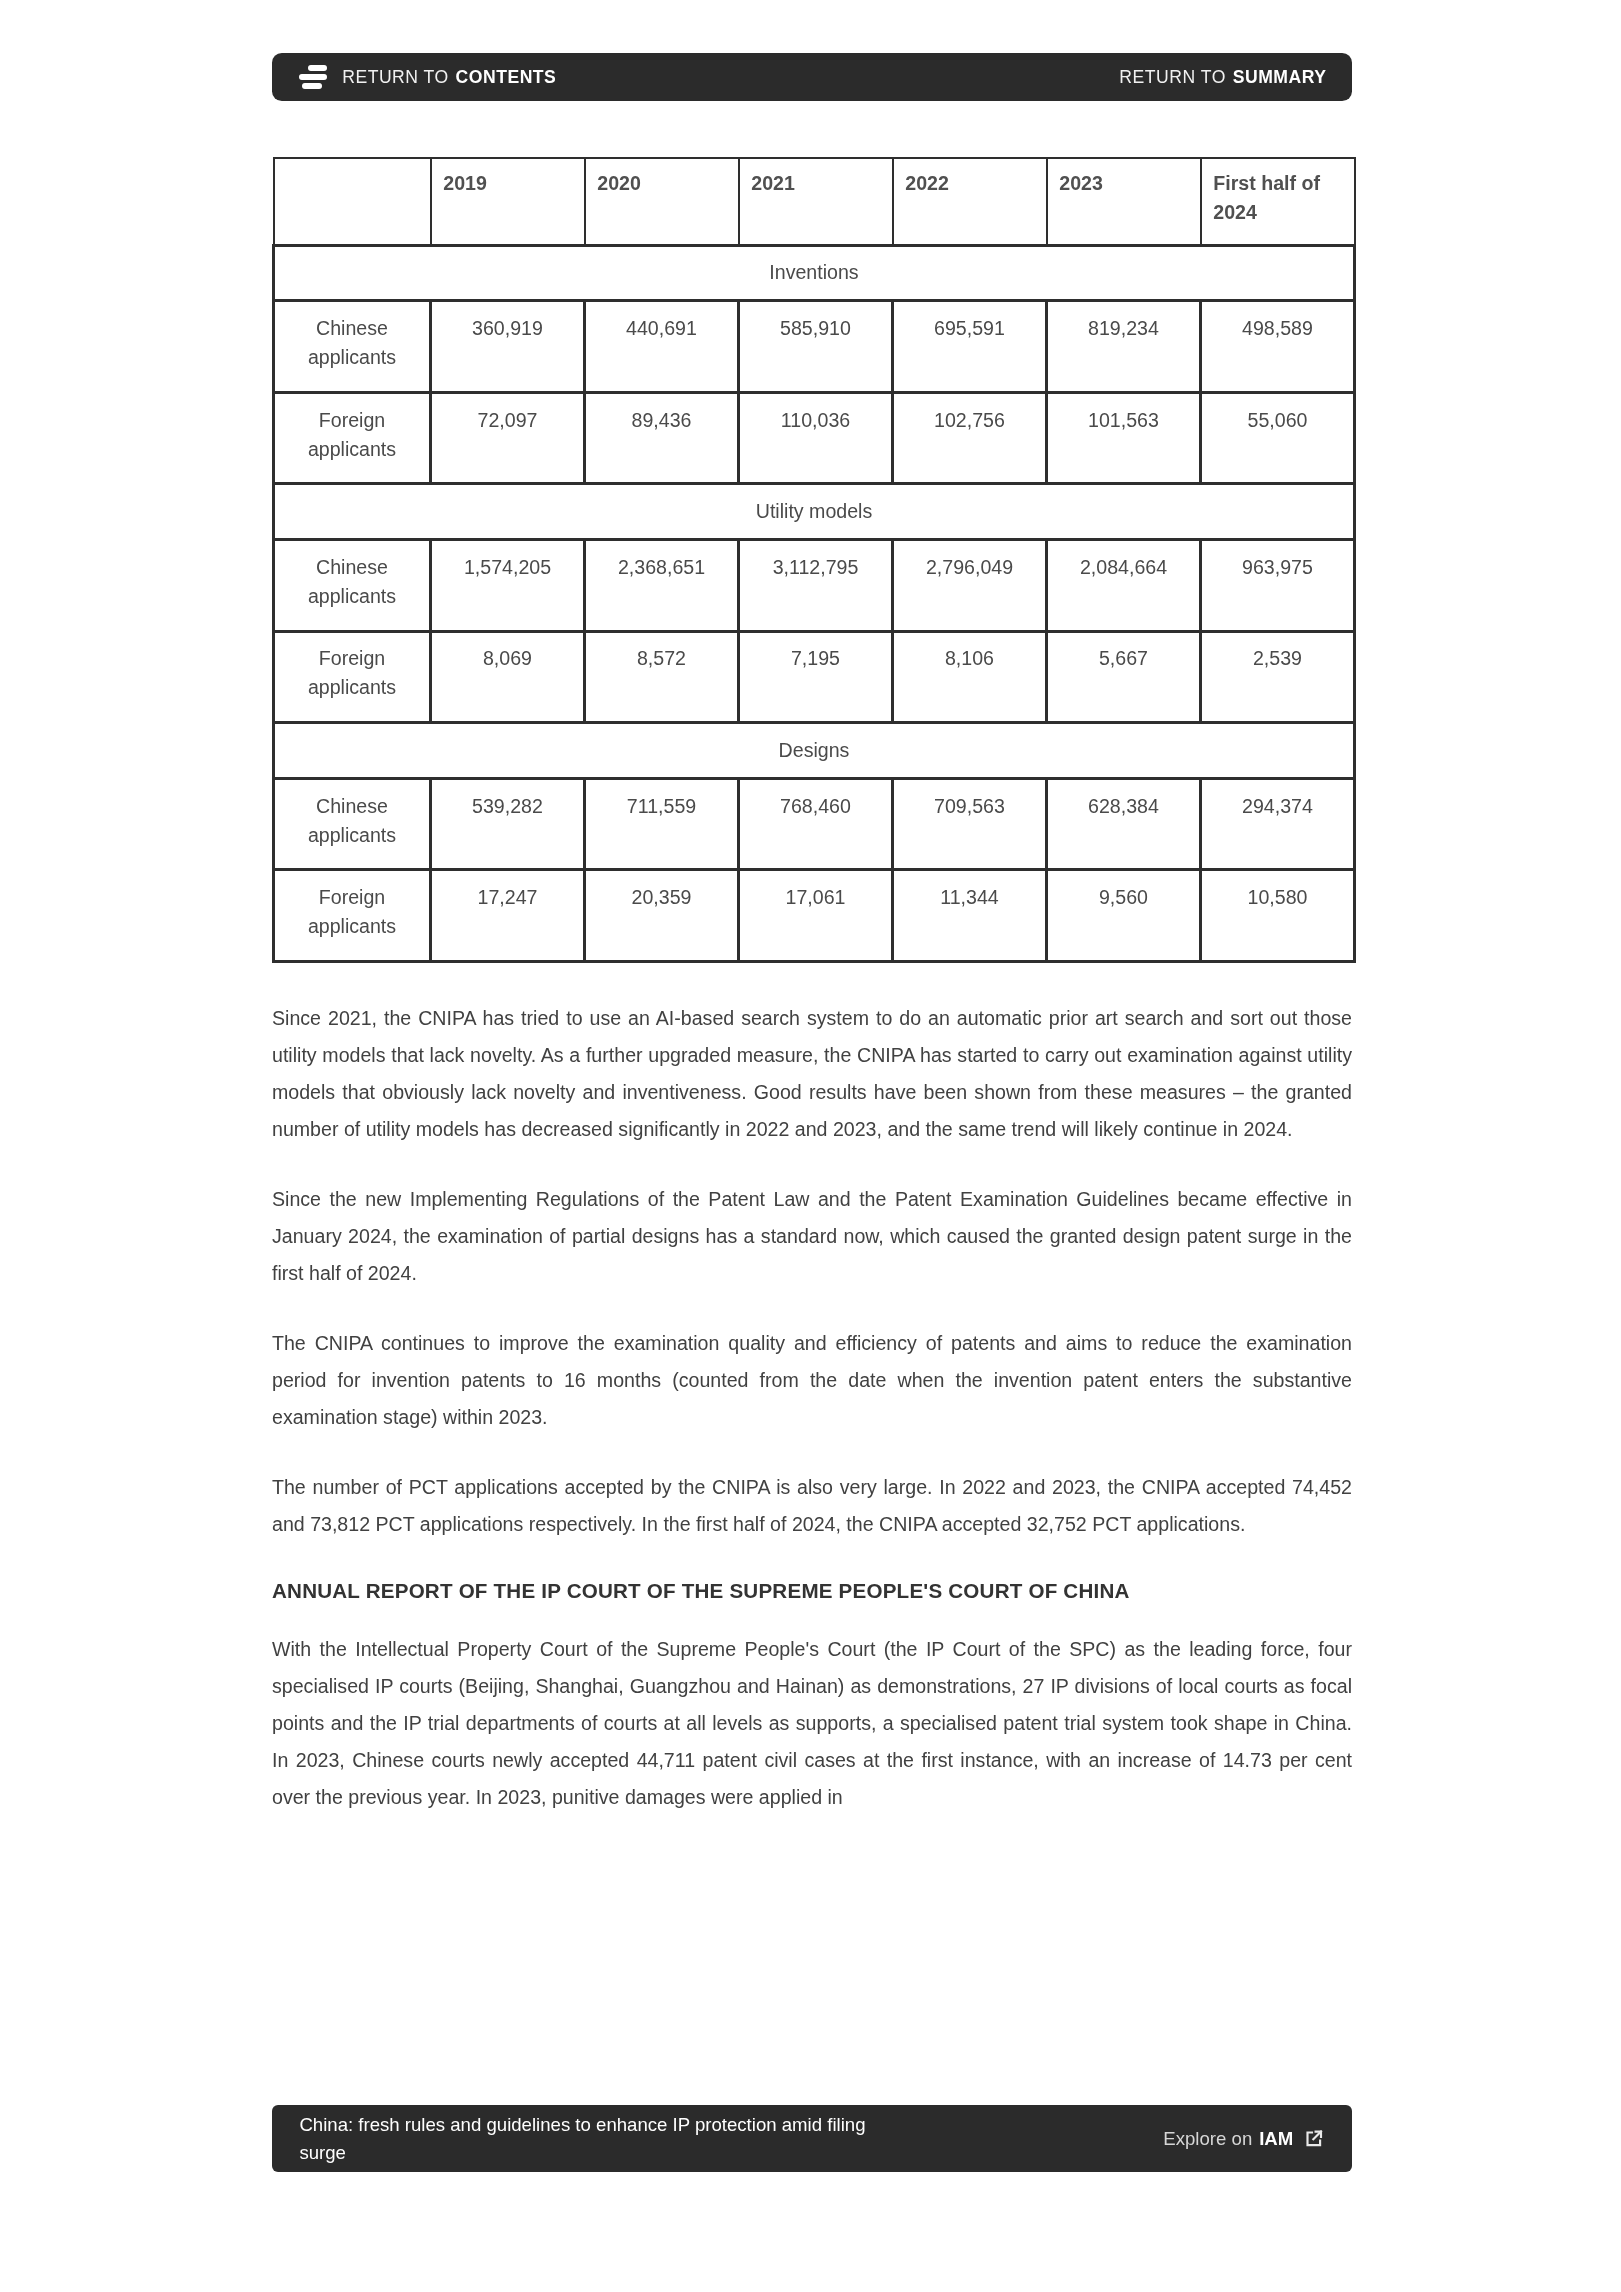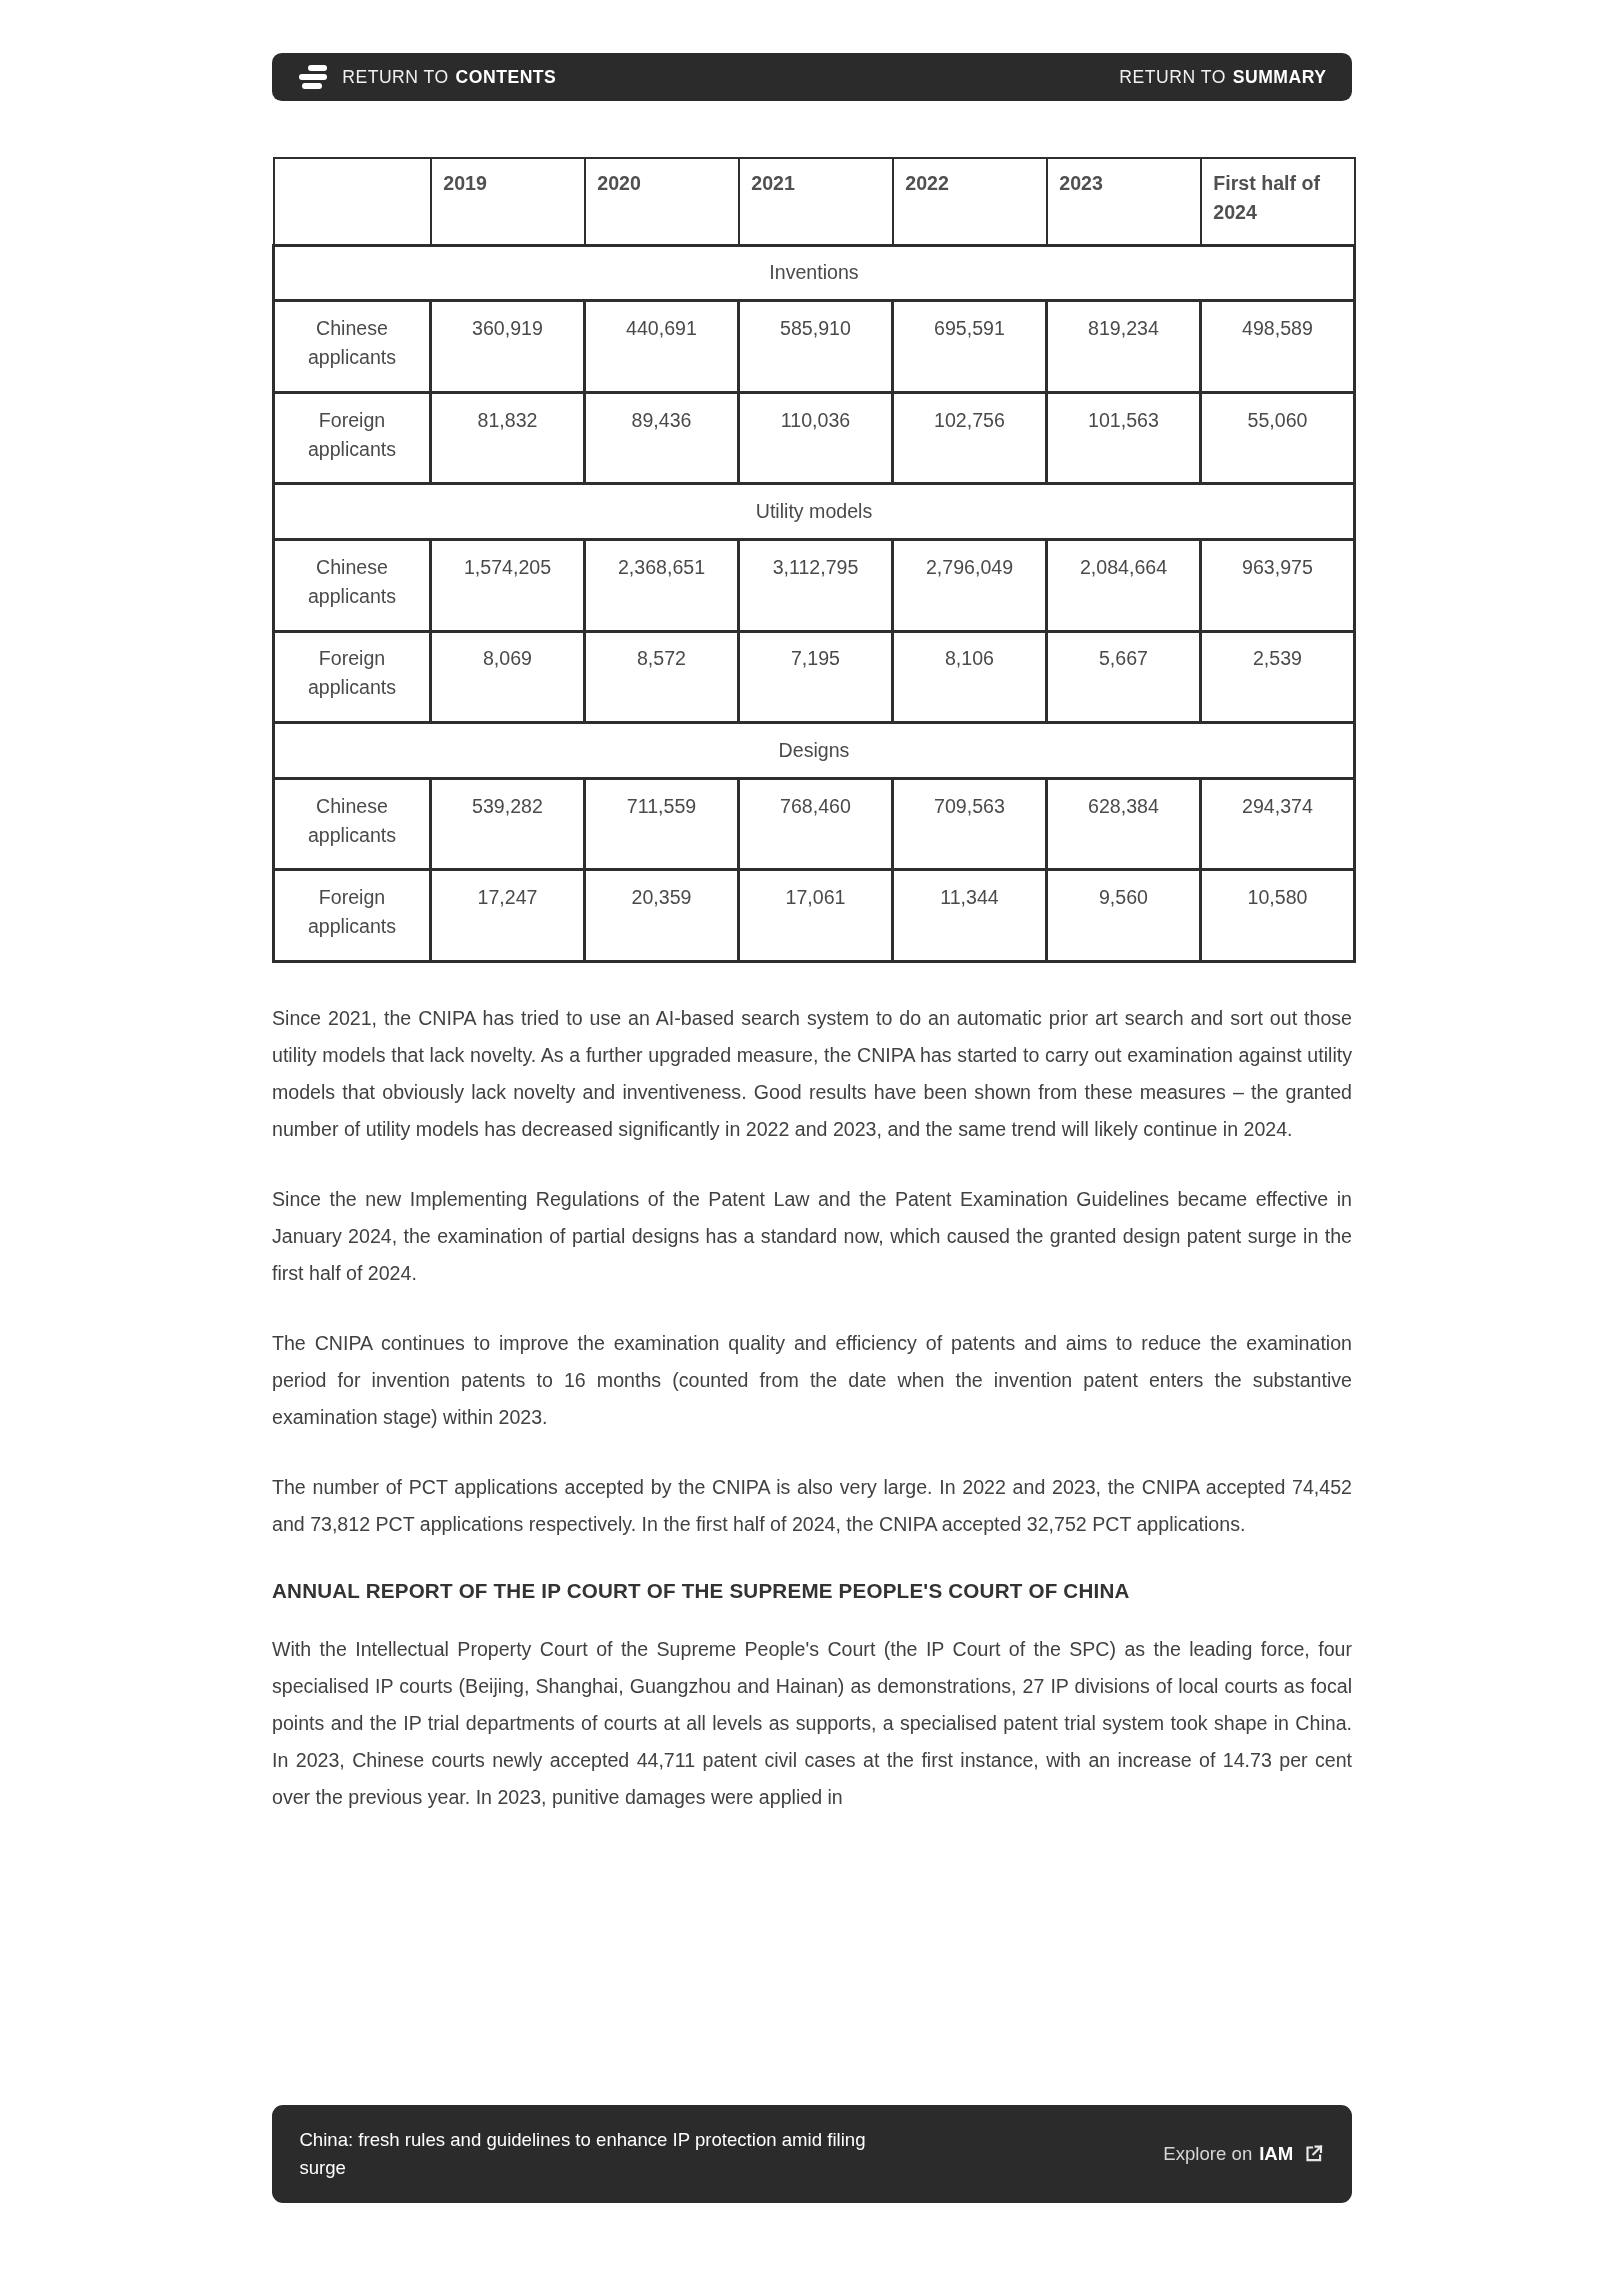--- a/index.html
+++ b/index.html
@@ -47,21 +47,21 @@
     position:absolute; left:272px; top:1000px; width:1080px;
     color:#414141; font-size:19.6px; line-height:37px; text-align:justify;
   }
   .textcol p { margin:0 0 33px 0; }
   .textcol h2 {
     font-size:20.6px; line-height:29px; color:#333333; letter-spacing:0.2px;
     margin:9.8px 0 25.5px 0; text-align:left; font-weight:700;
   }
 
   
-  .footer { top:2105px; height:98px; padding:0 27.4px; border-radius:11px; }
+  .footer { top:2105px; height:67px; padding:0 27.4px; border-radius:6px; }
   .footer-title { font-size:18.6px; line-height:28px; max-width:588px; color:#ffffff; }
   .explore { display:flex; align-items:center; font-size:18.6px; color:#d6d6d6; cursor:pointer;text-align:center; }
   .explore .nav-prefix { margin-right:6.9px; }
   .explore .nav-bold { color:#ffffff; }
   .ext-icon { margin-left:9.8px; display:inline-flex; }
 </style>
 </head>
 <body>
 
 <div class="page">
@@ -111,21 +111,21 @@
         <td>Chinese applicants</td>
         <td>360,919</td>
         <td>440,691</td>
         <td>585,910</td>
         <td>695,591</td>
         <td>819,234</td>
         <td>498,589</td>
       </tr>
       <tr class="data">
         <td>Foreign applicants</td>
-        <td>81,832</td>
+        <td>72,097</td>
         <td>89,436</td>
         <td>110,036</td>
         <td>102,756</td>
         <td>101,563</td>
         <td>55,060</td>
       </tr>
       <tr class="section">
         <td colspan="7">Utility models</td>
       </tr>
       <tr class="data">

